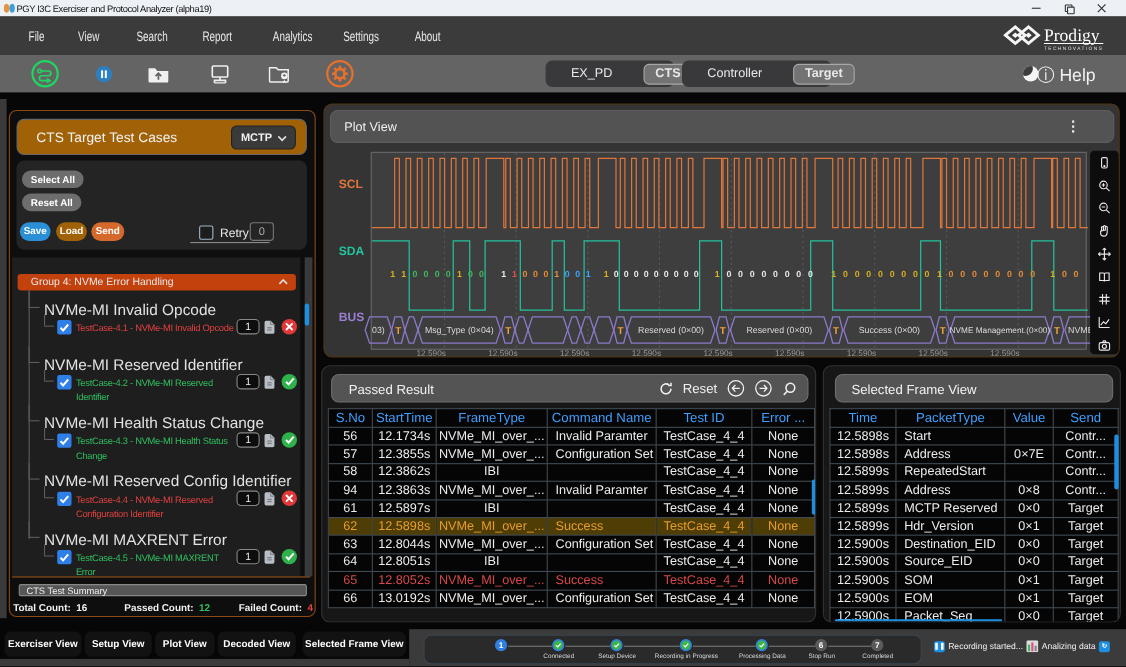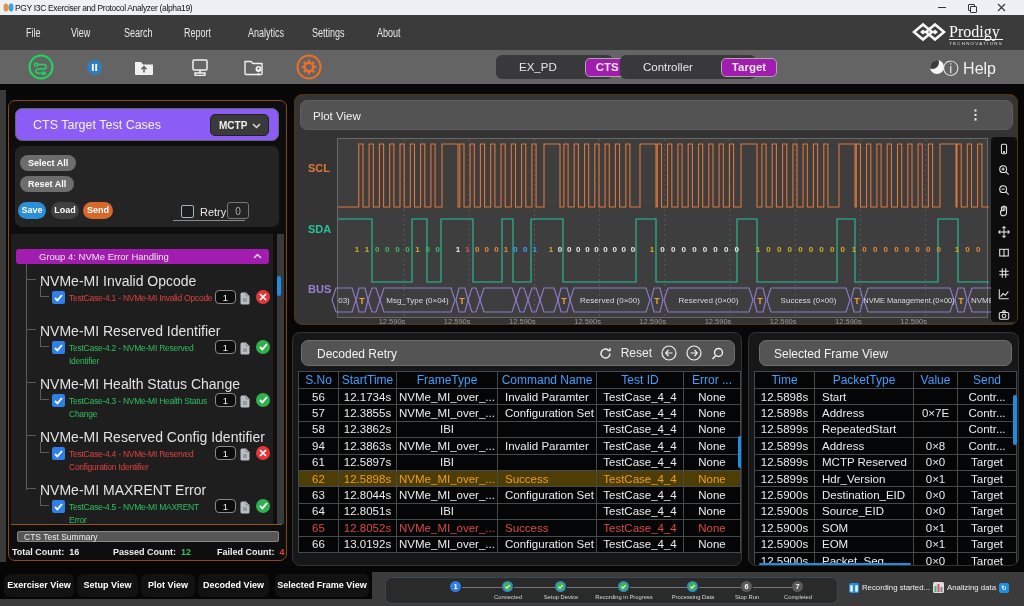--- a/index.html
+++ b/index.html
@@ -7,40 +7,40 @@
 #title{position:absolute;left:0;top:0;width:1024px;height:15px;background:#edf1f6;color:#111;font-size:10.5px;}
 #title .t{position:absolute;left:15px;top:2.5px;font-size:8.5px;letter-spacing:-0.35px;}
 
 #menu{position:absolute;left:0;top:15px;width:1024px;height:35px;background:#3b3b3b;}
 #menu .mi{position:absolute;top:11px;color:#e8e8e8;font-size:12.5px;transform:scaleX(0.72);transform-origin:left center;}
 
 #tools{position:absolute;left:0;top:50px;width:1024px;height:34px;background:#646464;}
 .seg{position:absolute;top:5px;height:24px;background:#39393b;border-radius:6px;display:flex;align-items:center;color:#e8e8e8;font-size:11.5px;}
 .seg .lab{padding:0 23px;}
 .seg .sep{width:1px;height:15px;background:#9a9a9a;}
-.seg .sel{background:#a21caf;border:1px solid #a8a8a8;border-radius:5px;margin:0 5px;padding:2.5px 10px;font-weight:bold;}
+.seg .sel{background:#737373;border:1px solid #a8a8a8;border-radius:5px;margin:0 5px;padding:2.5px 10px;font-weight:bold;}
 #help{position:absolute;right:28px;top:9px;color:#f2f2f2;font-size:16px;}
 #moon{position:absolute;right:80px;top:10px;width:14px;height:14px;border-radius:50%;background:#f5f5f5;overflow:hidden;}
 #moon:before{content:"";position:absolute;left:-4.5px;top:-4.5px;width:13px;height:13px;border-radius:50%;background:#3d3d3d;}
 
 #sliver{position:absolute;left:0;top:90px;width:6px;height:472px;background:#3a3a3a;}
 
 #left{position:absolute;left:8px;top:100px;width:279px;height:461px;background:#0e0e0e;border:1px solid #8a4a18;border-radius:7px;}
-#lp-head{position:absolute;left:6px;top:7px;width:264px;height:33px;background:#8b5cf6;border-radius:7px;border:1px solid #666;}
+#lp-head{position:absolute;left:6px;top:7px;width:264px;height:33px;background:#a16207;border-radius:7px;border:1px solid #666;}
 #lp-head .t{position:absolute;left:17px;top:9px;color:#f2f2f2;font-size:12.5px;}
 #mctp{position:absolute;right:9px;top:5px;width:59px;height:22px;background:#3a3a3a;border:1px solid #222;border-radius:5px;color:#f0f0f0;font-size:10px;font-weight:bold;line-height:22px;padding-left:8px;}
 #ctrl{position:absolute;left:6px;top:45px;width:264px;height:81px;background:#242424;border-radius:7px;}
 .gbtn{position:absolute;left:5px;height:16px;background:#6d6d6d;border-radius:8px;color:#fff;font-size:9px;font-weight:bold;line-height:16px;padding:0 8px;}
 .cbtn{position:absolute;height:17px;border-radius:9px;color:#fff;font-size:9px;font-weight:bold;line-height:17px;text-align:center;}
 #retrybox{position:absolute;left:166px;top:59px;width:13px;height:13px;border:1.5px solid #9fb6c8;border-radius:2px;background:#1d1d1d;}
 #retrylab{position:absolute;left:185px;top:60px;color:#e8e8e8;font-size:11px;}
 #retryval{position:absolute;left:212px;top:56px;width:22px;height:17px;border:1px solid #777;border-radius:3px;color:#aaa;font-size:10px;text-align:center;line-height:17px;}
 #retryline{position:absolute;left:158px;top:74px;width:72px;height:1px;background:#8a8a8a;}
 #tree{position:absolute;left:2px;top:133px;width:262px;height:290px;background:#1e1e1e;overflow:hidden;}
-#ghead{position:absolute;left:5px;top:15px;width:253px;height:15px;background:#a21caf;border-radius:3px;color:#e9e9e9;font-size:9.5px;line-height:15px;padding-left:23px;}
+#ghead{position:absolute;left:5px;top:15px;width:253px;height:15px;background:#c2410c;border-radius:3px;color:#e9e9e9;font-size:9.5px;line-height:15px;padding-left:12px;}
 #ghead svg{position:absolute;right:7px;top:4px;}
 .tlabel{position:absolute;left:29px;color:#e2e2e2;font-size:14px;white-space:nowrap;}
 .trow{position:absolute;left:41px;width:218px;}
 .cb{position:absolute;left:0;top:1px;width:13px;height:13px;background:#2f7fe8;border-radius:2px;display:flex;align-items:center;justify-content:center;}
 .tctext{position:absolute;left:17px;top:2px;font-size:8.5px;letter-spacing:-0.25px;line-height:12.5px;white-space:nowrap;}
 .cnt{position:absolute;left:163px;top:0;width:21px;height:14px;border:1px solid #888;border-radius:4px;background:#0d0d0d;color:#eee;font-size:9.5px;text-align:center;line-height:14px;}
 .doc{position:absolute;left:188px;top:1px;}
 .stat{position:absolute;left:204px;top:0;width:14px;height:14px;border-radius:50%;display:flex;align-items:center;justify-content:center;}
 .conn{position:absolute;background:#5c5c5c;}
 #treetrack{position:absolute;left:268px;top:133px;width:7px;height:290px;background:#3a3a3a;}
@@ -178,21 +178,21 @@
     <div id="lp-head">
         <div class="t">CTS Target Test Cases</div>
       <div id="mctp">MCTP<svg style="position:absolute;right:7px;top:8px" width="9" height="6" viewBox="0 0 9 6">
             <path d="M1 1 L4.5 4.5 L8 1" stroke="#ddd" stroke-width="1.5" fill="none"></path>
           </svg></div>
     </div>
     <div id="ctrl">
       <div class="gbtn" style="top:9px">Select All</div>
       <div class="gbtn" style="top:30px">Reset All</div>
       <div class="cbtn" style="left:3px;top:56px;width:28px;background:#2b8fd8">Save</div>
-      <div class="cbtn" style="left:36px;top:56px;width:28px;background:#404040">Load</div>
+      <div class="cbtn" style="left:36px;top:56px;width:28px;background:#a16207">Load</div>
       <div class="cbtn" style="left:68px;top:56px;width:30px;background:#d4692b">Send</div>
       <div id="retrybox"></div>
         <div id="retrylab">Retry</div>
         <div id="retryval">0</div>
         <div id="retryline"></div>
     </div>
     <div id="tree">
       <div id="ghead">Group 4: NVMe Error Handling<svg width="9" height="6" viewBox="0 0 9 6">
             <path d="M1 5 L4.5 1.5 L8 5" stroke="#ddd" stroke-width="1.5" fill="none"></path>
           </svg></div>
@@ -487,21 +487,21 @@
         <div class="sicon" style="top:170px"><svg width="12" height="12" viewBox="0 0 14 14" fill="none" stroke="#e8e8e8" stroke-width="1.2">
             <rect x="1.5" y="4" width="11" height="8" rx="1.5"></rect>
             <path d="M5 4 L6 2.2 H8 L9 4"></path>
             <circle cx="7" cy="8" r="2.2"></circle>
           </svg></div>
       </div>
   </div>
 
   <div id="dec">
     <div id="dec-head">
-        <div class="t">Decoded Retry</div>
+        <div class="t">Passed Result</div>
       <div class="tools">
         <svg width="13" height="13" viewBox="0 0 13 13" fill="none" stroke="#f0f0f0" stroke-width="1.4">
             <path d="M11 6.5 a4.5 4.5 0 1 1 -1.8 -3.6"></path>
             <path d="M11 1 v2.5 h-2.5"></path>
           </svg>
         <span style="font-size:12px">Reset</span>
         <svg width="16" height="16" viewBox="0 0 16 16" fill="none" stroke="#f0f0f0" stroke-width="1.2">
             <circle cx="8" cy="8" r="7"></circle>
             <path d="M7.5 5 L4.8 8 L7.5 11 M4.8 8 H11.5"></path>
           </svg>

